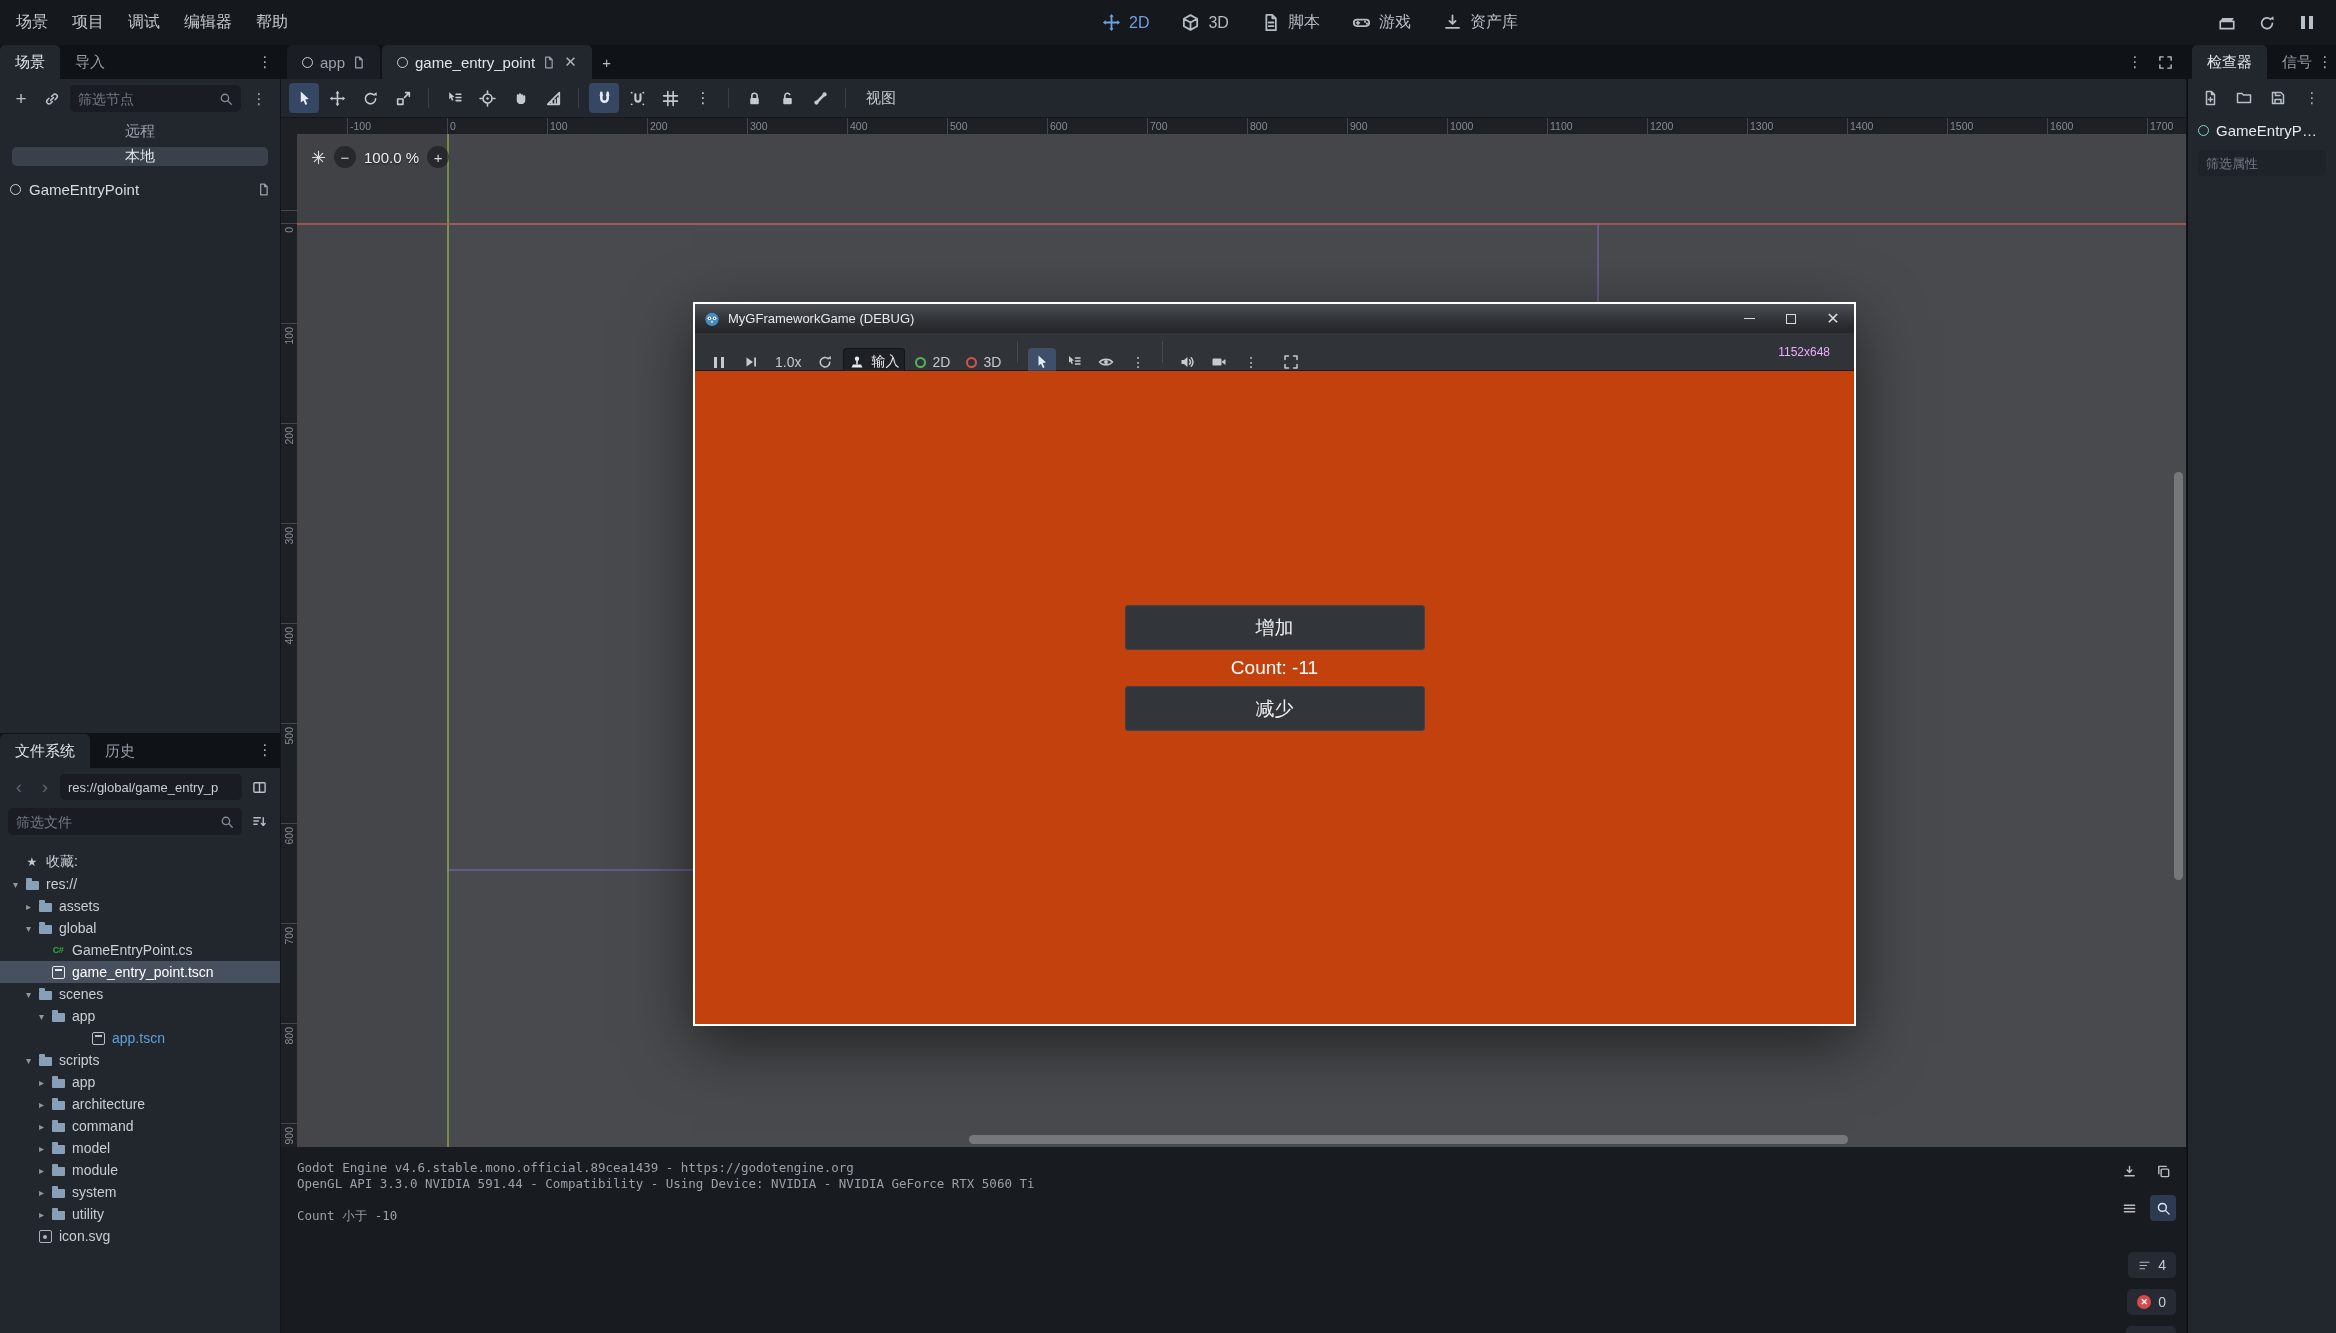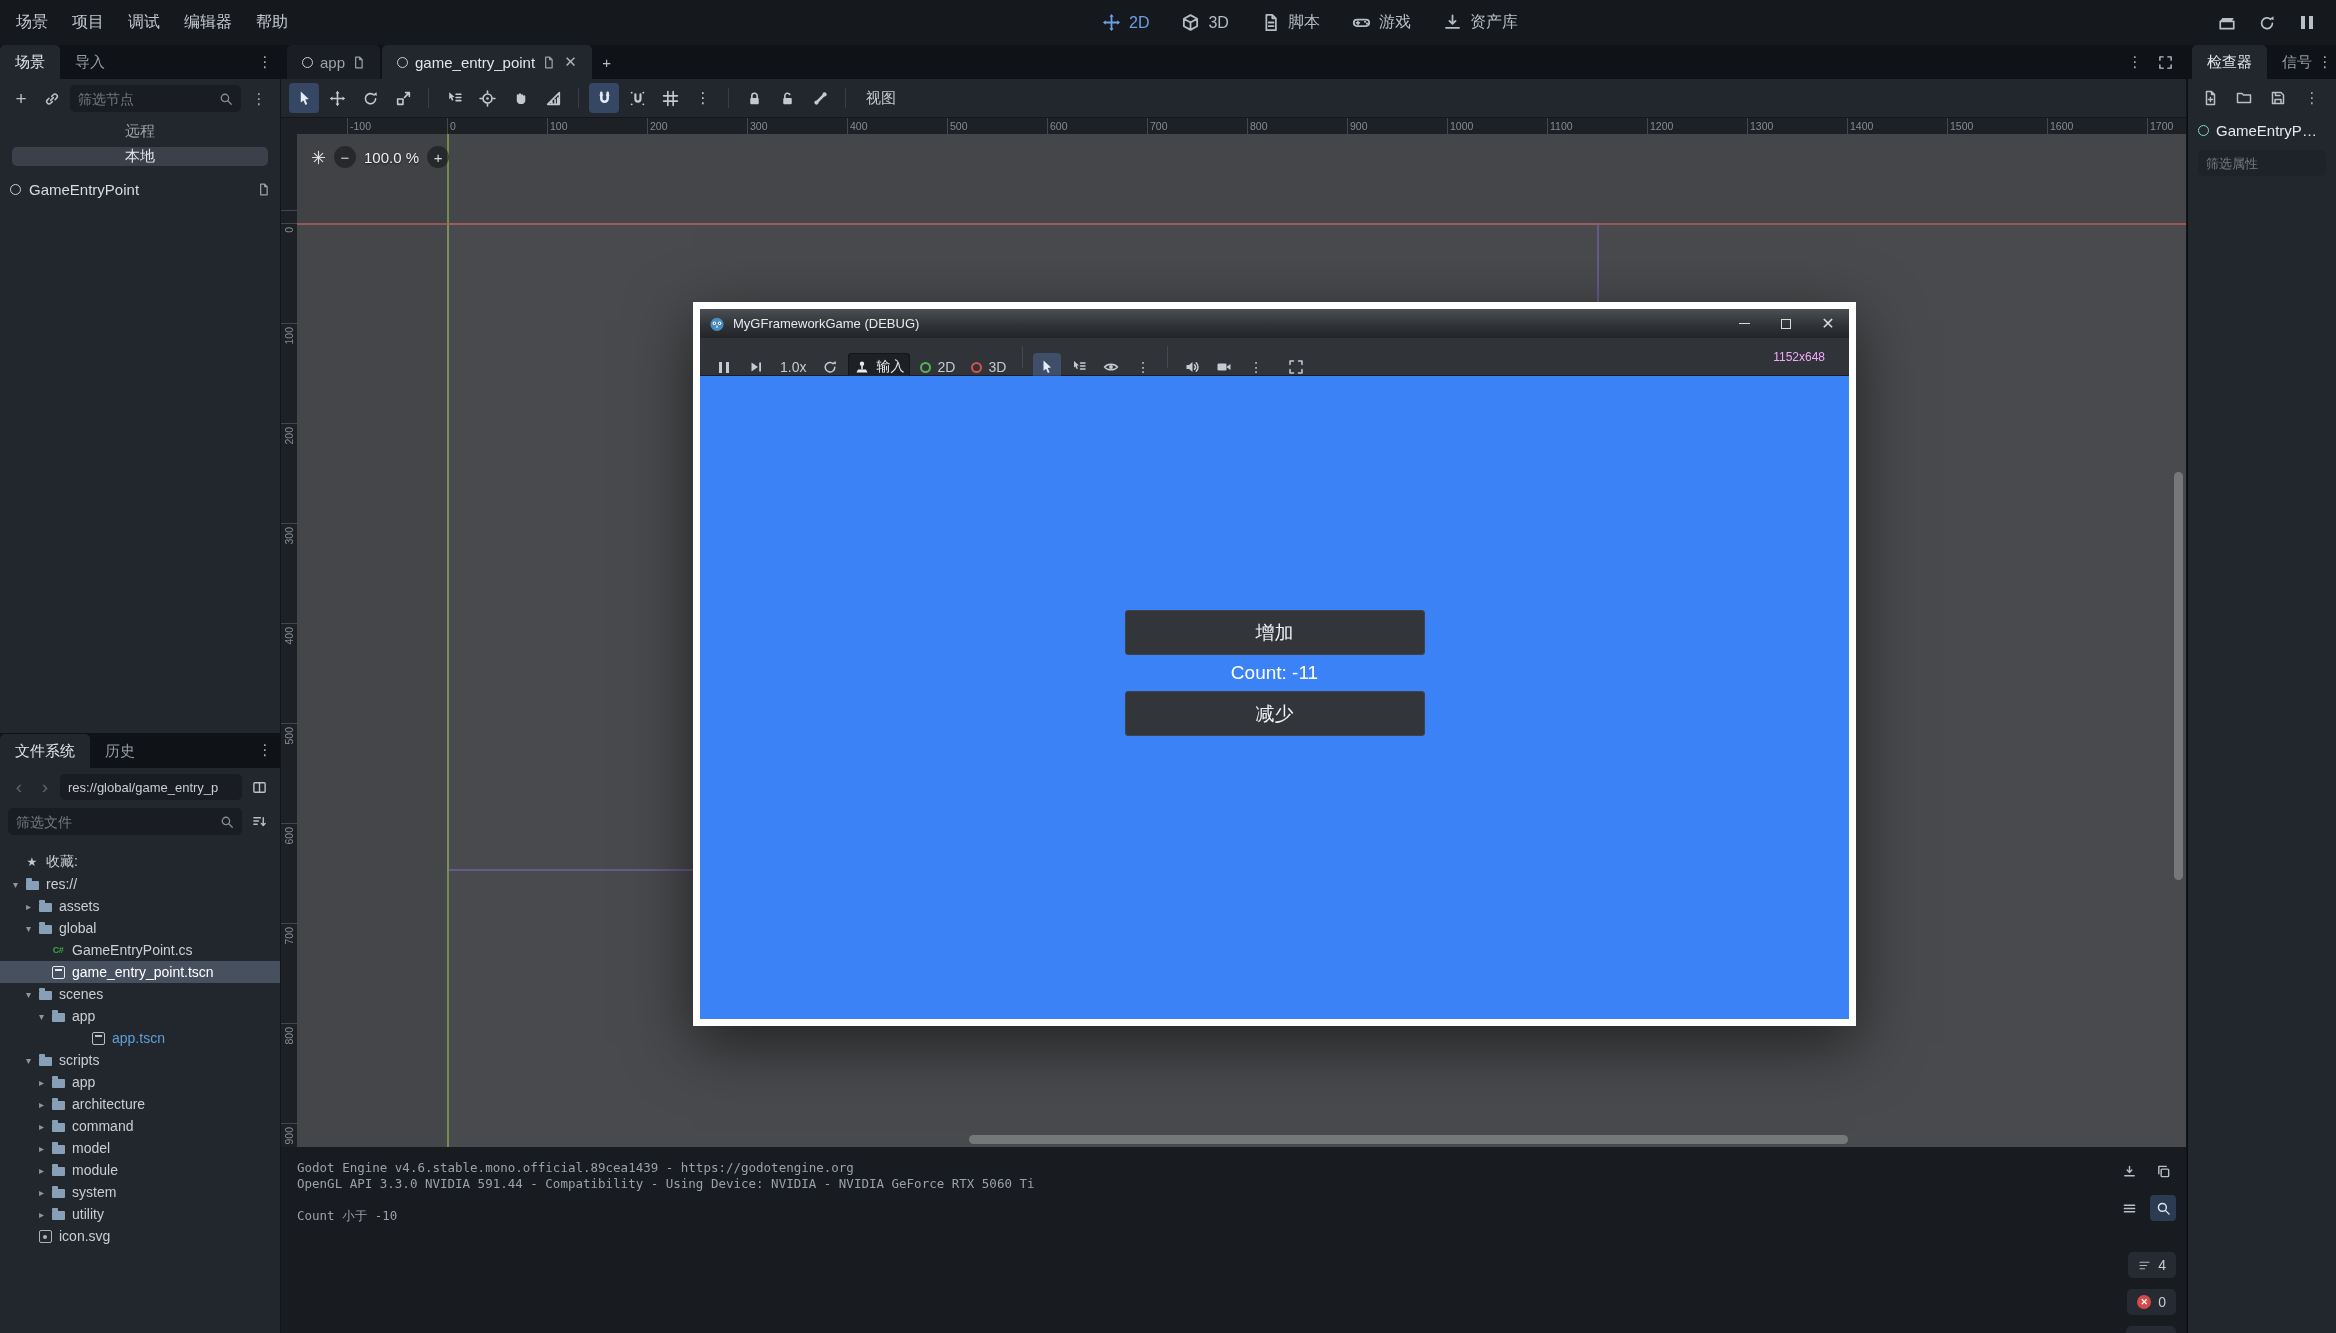--- a/index.html
+++ b/index.html
@@ -79,37 +79,37 @@
   .axis-h { position:absolute; left:0; right:0; top:89px; height:2px; background:rgba(179,86,86,.8); }
   .zoom-ctl { position:absolute; left:14px; top:12px; display:flex; align-items:center; gap:8px; }
   .zbtn { width:22px; height:22px; border-radius:50%; background:rgba(18,20,24,.55); display:flex; align-items:center; justify-content:center; font-size:15px; color:#d3d7dc; }
   .zlabel { font-size:15px; color:#eceef1; text-shadow:0 1px 2px rgba(0,0,0,.6); }
   .zoom-ctl svg { width:15px; height:15px; color:#d9dce0; }
   .scroll-v { position:absolute; right:3px; top:338px; width:9px; height:408px; border-radius:5px; background:rgba(255,255,255,.25); }
   .scroll-h { position:absolute; bottom:3px; left:672px; width:879px; height:9px; border-radius:5px; background:rgba(255,255,255,.25); }
 
   
   .game-window { position:absolute; left:693px; top:302px; width:1163px; height:724px; z-index:30;
-                 border:7px solid #ffffff; box-shadow:0 18px 60px rgba(0,0,0,.55); display:flex; flex-direction:column; background:#2a2c30; }
+                 border:2px solid #ffffff; box-shadow:0 18px 60px rgba(0,0,0,.55); display:flex; flex-direction:column; background:#2a2c30; }
   .gw-titlebar { height:29px; background:linear-gradient(180deg,#4b4e53 0%,#303338 55%,#232528 100%); display:flex; align-items:center; padding-left:9px; gap:8px; flex:0 0 auto; }
   .gw-title { font-size:13px; color:#e7e9eb; }
   .gw-btns { margin-left:auto; display:flex; height:100%; }
   .gw-btn { width:42px; height:100%; display:flex; align-items:center; justify-content:center; color:#d8dadc; }
   .min-ic { width:11px; height:1.5px; background:currentColor; display:block; }
   .max-ic { width:10px; height:10px; border:1.4px solid currentColor; display:block; }
   .gw-toolbar { height:38px; background:#303338; border-bottom:1px solid #1b1d21; display:flex; align-items:center; padding:0 10px; gap:4px; color:#c2c7cd; flex:0 0 auto; }
   .gt-btn { height:28px; min-width:28px; padding:0 6px; border-radius:4px; display:flex; align-items:center; justify-content:center; gap:6px; font-size:14px; color:#c6cbd1;margin-top:21px; }
   .gt-btn svg { width:16px; height:16px; }
   .gt-btn.pressed { background:#1d2024; box-shadow:inset 0 0 0 1px #141619; color:#e9ebee; }
   .gt-btn.activeb { background:rgba(96,139,212,.32); color:#e4ecf8; }
   .gsep { width:1px; height:22px; background:#45494f; margin:0 6px; }
   .gring { width:11px; height:11px; border-radius:50%; border:2px solid; flex:0 0 auto; }
   .gring.green { border-color:#55b259; } .gring.red { border-color:#d25252; }
   .gw-res { margin-left:auto; padding-right:14px; font-size:12px; color:#f0abfc; }
-  .gw-content { flex:1; position:relative; background:#3b82f6; }
+  .gw-content { flex:1; position:relative; background:#c2410c; }
   .gw-stack { position:absolute; left:50%; top:234px; transform:translateX(-50%); display:flex; flex-direction:column; align-items:center; }
   .g-btn { width:300px; height:45px; background:#323539; border:1px solid #3f4349; border-radius:3px; display:flex; align-items:center; justify-content:center; font-size:19px; color:#eef0f2; }
   .g-count { margin:8px 0; font-size:19px; color:#ffffff; line-height:20px; }
 
   
   .fs-nav { display:flex; align-items:center; gap:4px; padding:6px 8px 2px; }
   .nav-arrow { width:22px; height:26px; display:flex; align-items:center; justify-content:center; font-size:19px; color:#5d646d; }
   .fs-path { flex:1; height:26px; background:#191c22; border-radius:5px; display:flex; align-items:center; padding:0 8px; font-size:13px; color:#c6cbd2; overflow:hidden; white-space:nowrap; }
   .fs-filter-row { display:flex; align-items:center; gap:4px; padding:6px 8px 0; }
   .fs-tree { padding-top:16px; font-size:14px; }

